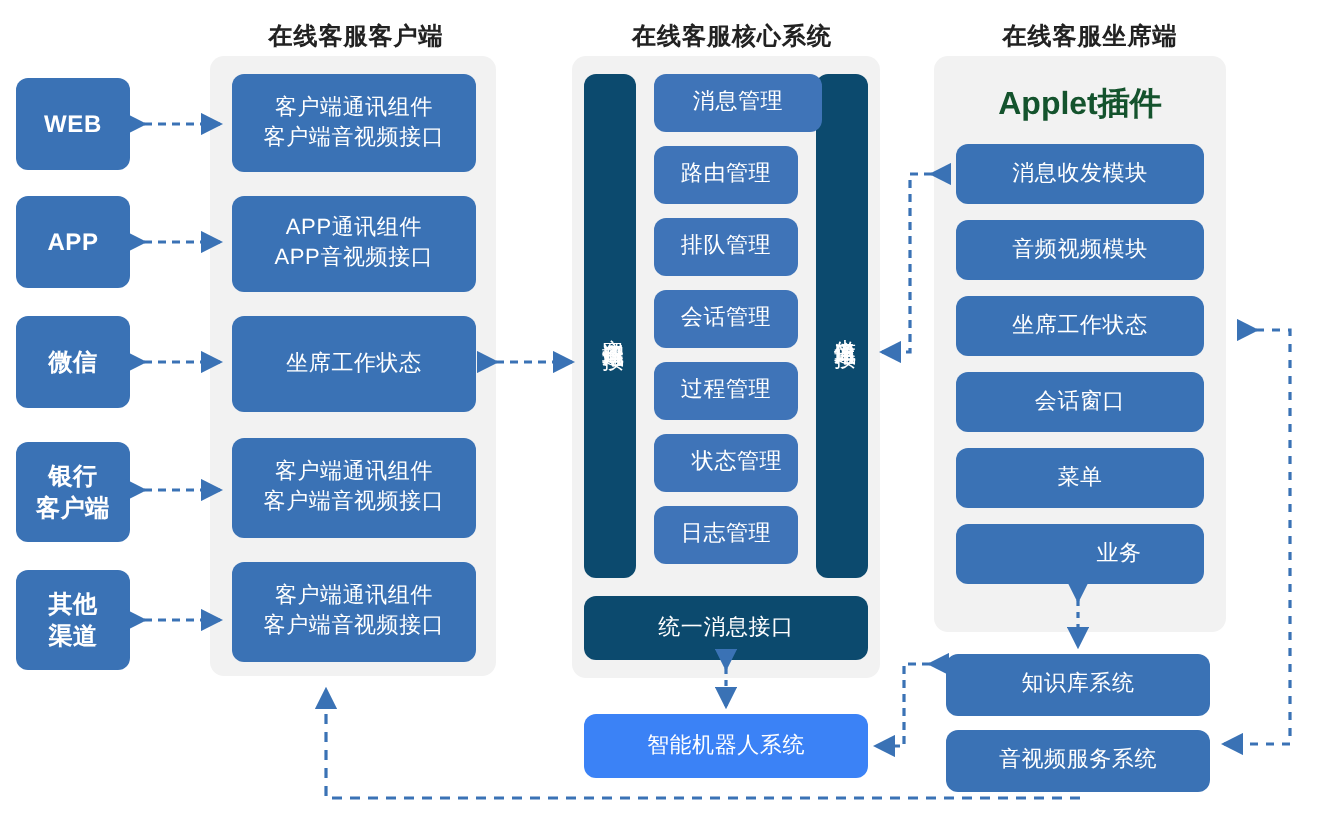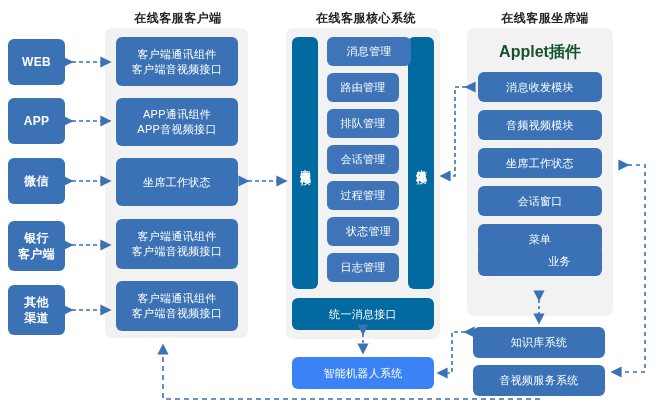--- a/index.html
+++ b/index.html
@@ -41,21 +41,21 @@
     align-items: center;
     justify-content: center;
     text-align: center;
     color: #ffffff;
     font-size: 11px;
     line-height: 1.35;
     letter-spacing: .3px;
   }
   .box-blue   { background: #3a72b5; }
   .box-blue2  { background: #3f74b8; }
-  .box-navy   { background: #0369a1; }
+  .box-navy   { background: #0c4a6e; }
   .box-green  { background: #3b82f6; }
 
   .channel {
     font-weight: bold;
     font-size: 12px;
   }
 
   .vtext {
     writing-mode: vertical-rl;
     text-orientation: upright;
@@ -183,21 +183,21 @@
   </div>
   <div class="box box-blue" style="left:478px; top:148px; width:124px; height:30px;">
     <span>坐席工作状态</span>
   </div>
   <div class="box box-blue" style="left:478px; top:186px; width:124px; height:30px;">
     <span>会话窗口</span>
   </div>
   <div class="box box-blue" style="left:478px; top:224px; width:124px; height:30px;">
     <span>菜单</span>
   </div>
-  <div class="box box-blue" style="left:478px; top:246px; width:124px; height:30px;padding-left:39px;">
+  <div class="box box-blue" style="left:478px; top:262px; width:124px; height:30px;padding-left:39px;">
     <span>业务</span>
   </div>
 
   <div class="box box-blue" style="left:473px; top:327px; width:132px; height:31px;">
     <span>知识库系统</span>
   </div>
   <div class="box box-blue" style="left:473px; top:365px; width:132px; height:31px;">
     <span>音视频服务系统</span>
   </div>
 

